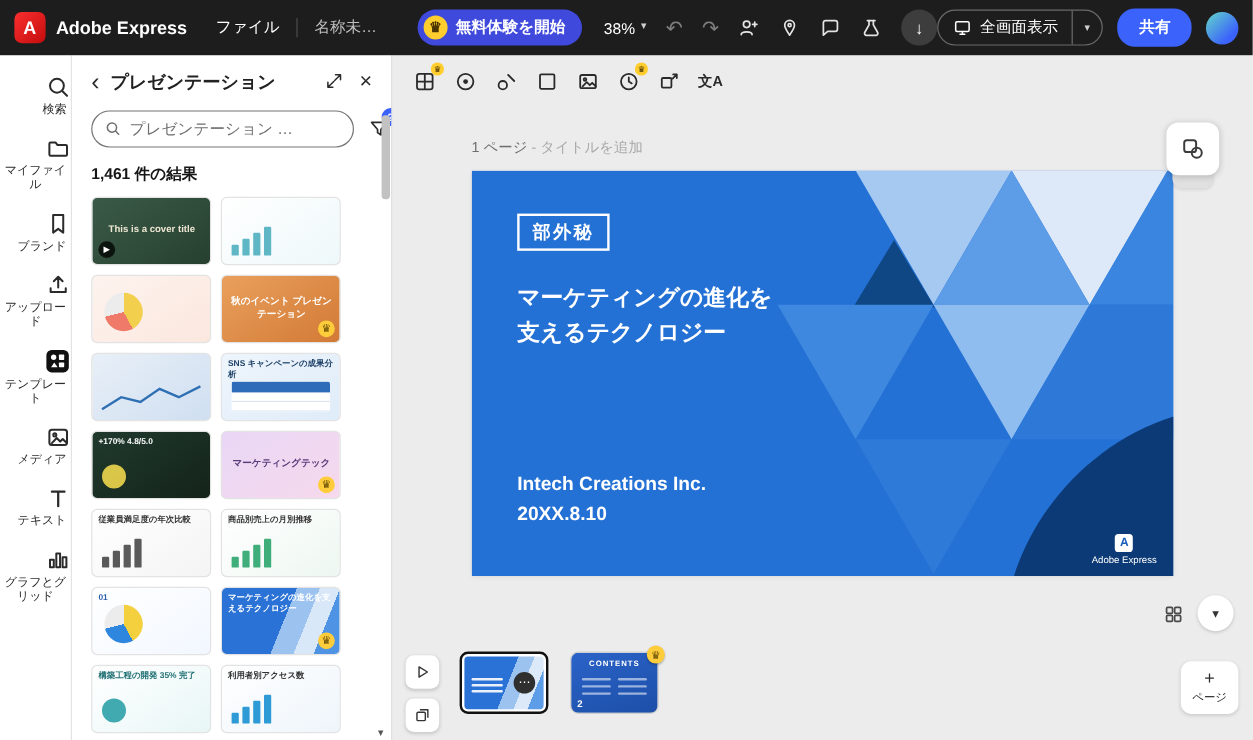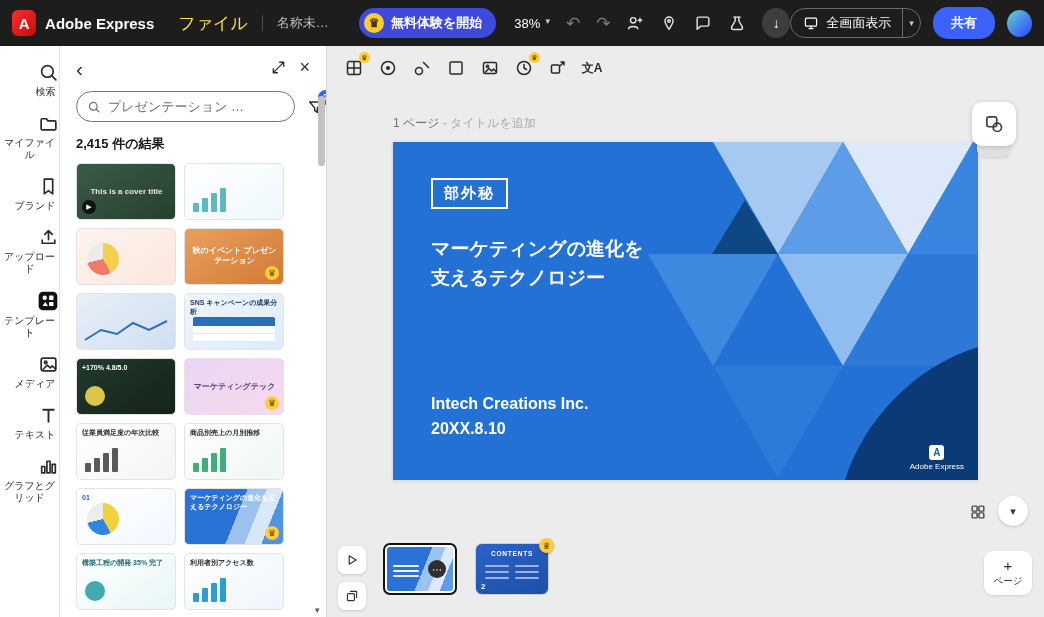--- a/index.html
+++ b/index.html
@@ -5,21 +5,21 @@
   * { box-sizing: border-box; margin: 0; padding: 0; }
   html,body { width:1044px; height:617px; overflow:hidden; }
   body { position:relative; font-family:"Liberation Sans", sans-serif; background:#ececec; }
 
   
   .topbar { position:absolute; top:0; left:0; right:0; height:46px; background:#1d1d1d;
             display:flex; align-items:center; padding:0 12px; z-index:20; }
   .logo { width:26px; height:26px; border-radius:6px; background:linear-gradient(135deg,#fa2e2e,#c40d0d);
           color:#fff; font-weight:bold; font-size:15px; display:flex; align-items:center; justify-content:center; cursor:pointer; }
   .app-name { color:#fff; font-size:15px; font-weight:700; margin-left:9px; white-space:nowrap; }
-  .tb-menu { color:#fde047; font-size:17px; margin-left:24px; cursor:pointer; white-space:nowrap; }
+  .tb-menu { color:#ffffff; font-size:13px; margin-left:24px; cursor:pointer; white-space:nowrap; }
   .tb-sep { width:1px; height:16px; background:#4d4d4d; margin:0 14px; }
   .doc-name { color:#bfbfbf; font-size:13px; max-width:74px; white-space:nowrap; overflow:hidden; text-overflow:ellipsis; cursor:pointer; }
   .trial-pill { margin-left:22px; height:30px; border-radius:15px; background:#3f4add; display:flex; align-items:center;
                 gap:7px; padding:0 14px 0 5px; color:#fff; font-size:13px; font-weight:700; cursor:pointer; white-space:nowrap; }
   .crown-badge { width:20px; height:20px; border-radius:50%; background:#ffce2e; color:#4a3400; font-size:12px;
                  display:flex; align-items:center; justify-content:center; }
   .zoom { margin-left:18px; display:flex; align-items:flex-start; gap:5px; color:#fff; font-size:13px; cursor:pointer; }
   .chev { font-size:9px; color:#cfcfcf; }
   .tb-ic { margin-left:16px; color:#e3e3e3; display:flex; align-items:center; cursor:pointer; }
   .tb-ic.dim { color:#7d7d7d; font-size:17px; }
@@ -263,20 +263,21 @@
         <rect x="8.5" y="5" width="3" height="11"></rect>
         <rect x="13.5" y="8" width="3" height="8"></rect>
       </svg>
     <span class="lbl">グラフとグリッド</span>
   </div>
 </nav>
 
 <aside class="panel">
   <div class="panel-head">
     <span class="back-chev">‹</span>
+    <div class="panel-title">プレゼンテーション</div>
     <div class="ph-actions">
       <span class="act">
         <svg class="ic" width="15" height="15" viewBox="0 0 20 20" fill="none" stroke="currentColor" stroke-width="1.7" stroke-linecap="round" stroke-linejoin="round">
             <path d="M11.5,3 H17 v5.5 M17,3 l-6.5,6.5 M8.5,17 H3 v-5.5 M3,17 l6.5,-6.5"></path>
           </svg>
       </span>
       <span class="act x-glyph">×</span>
     </div>
   </div>
   <div class="search-row">
@@ -287,21 +288,21 @@
         </svg>
       <input type="text" placeholder="プレゼンテーション …" style="">
     </div>
     <div class="filter-wrap">
       <svg class="ic" width="18" height="18" viewBox="0 0 20 20" fill="none" stroke="currentColor" stroke-width="1.6" stroke-linejoin="round">
           <path d="M3,4.5 h14 l-5.5,6.5 v5 l-3,-2.2 v-2.8 z"></path>
         </svg>
       <span class="badge">2</span>
     </div>
   </div>
-  <div class="results">2,415 件の結果</div>
+  <div class="results">1,461 件の結果</div>
   <div class="tgrid">
       <div class="thumb cover" style="background: linear-gradient(145deg, rgb(58, 90, 71), rgb(39, 64, 47));">
         <div class="t-label" style="color: rgb(236, 231, 211);">This is a cover title</div>
         <div class="play-badge">▶</div>
       </div>
       <div class="thumb bars" style="background: linear-gradient(145deg, rgb(255, 255, 255), rgb(238, 248, 250));">
         <div class="mini-bars">
           <i style="height: 9px; background: rgb(95, 183, 198);"></i>
           <i style="height: 14px; background: rgb(95, 183, 198);"></i>
           <i style="height: 19px; background: rgb(95, 183, 198);"></i>

